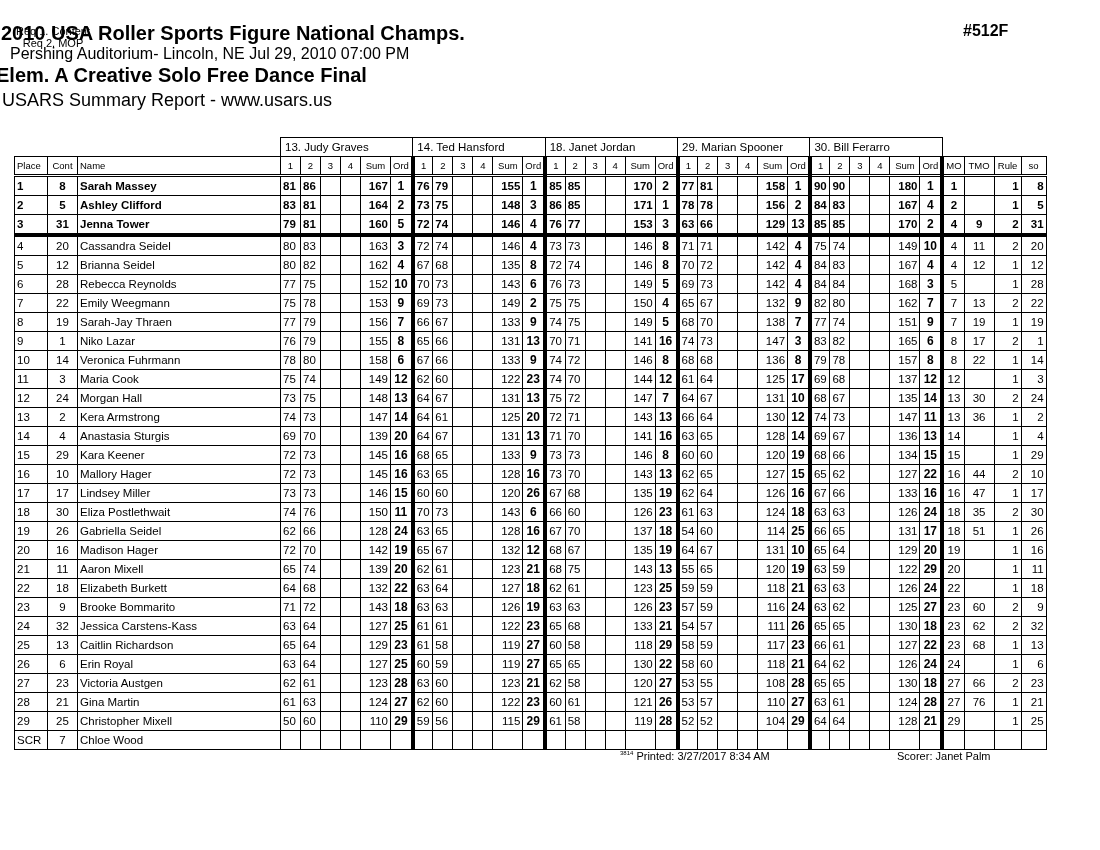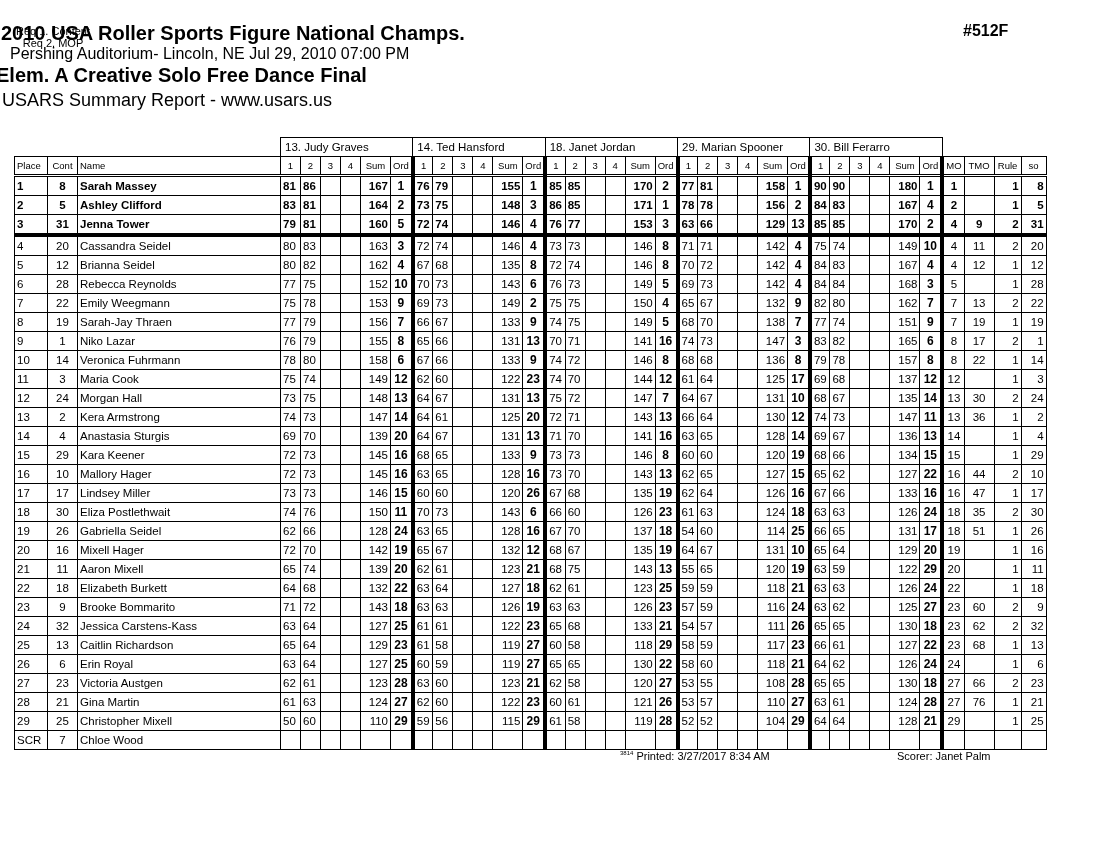--- a/index.html
+++ b/index.html
@@ -868,21 +868,21 @@
         <td class="r">131</td>
         <td class="ord">17</td>
         <td class="c">18</td>
         <td class="c">51</td>
         <td class="r">1</td>
         <td class="r">26</td>
       </tr>
       <tr>
         <td>20</td>
         <td class="c">16</td>
-        <td>Mixell Hager</td>
+        <td>Madison Hager</td>
         <td>72</td>
         <td>70</td>
         <td></td>
         <td></td>
         <td class="r">142</td>
         <td class="ord">19</td>
         <td class="first">65</td>
         <td>67</td>
         <td></td>
         <td></td>

